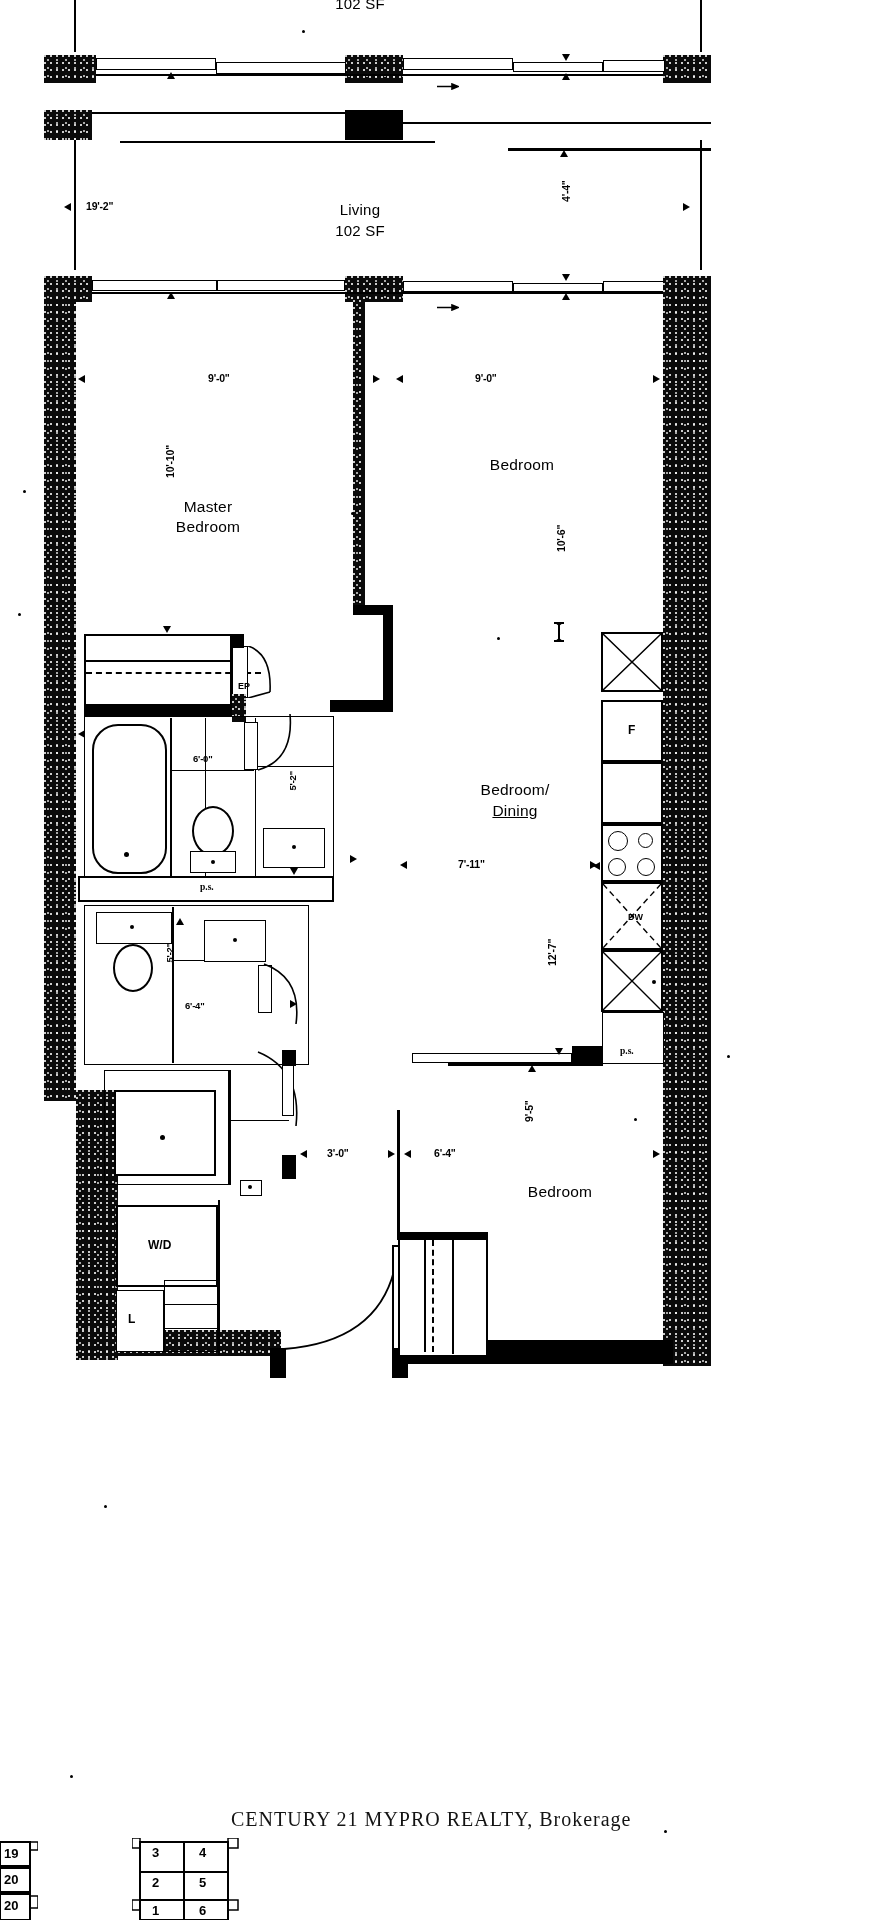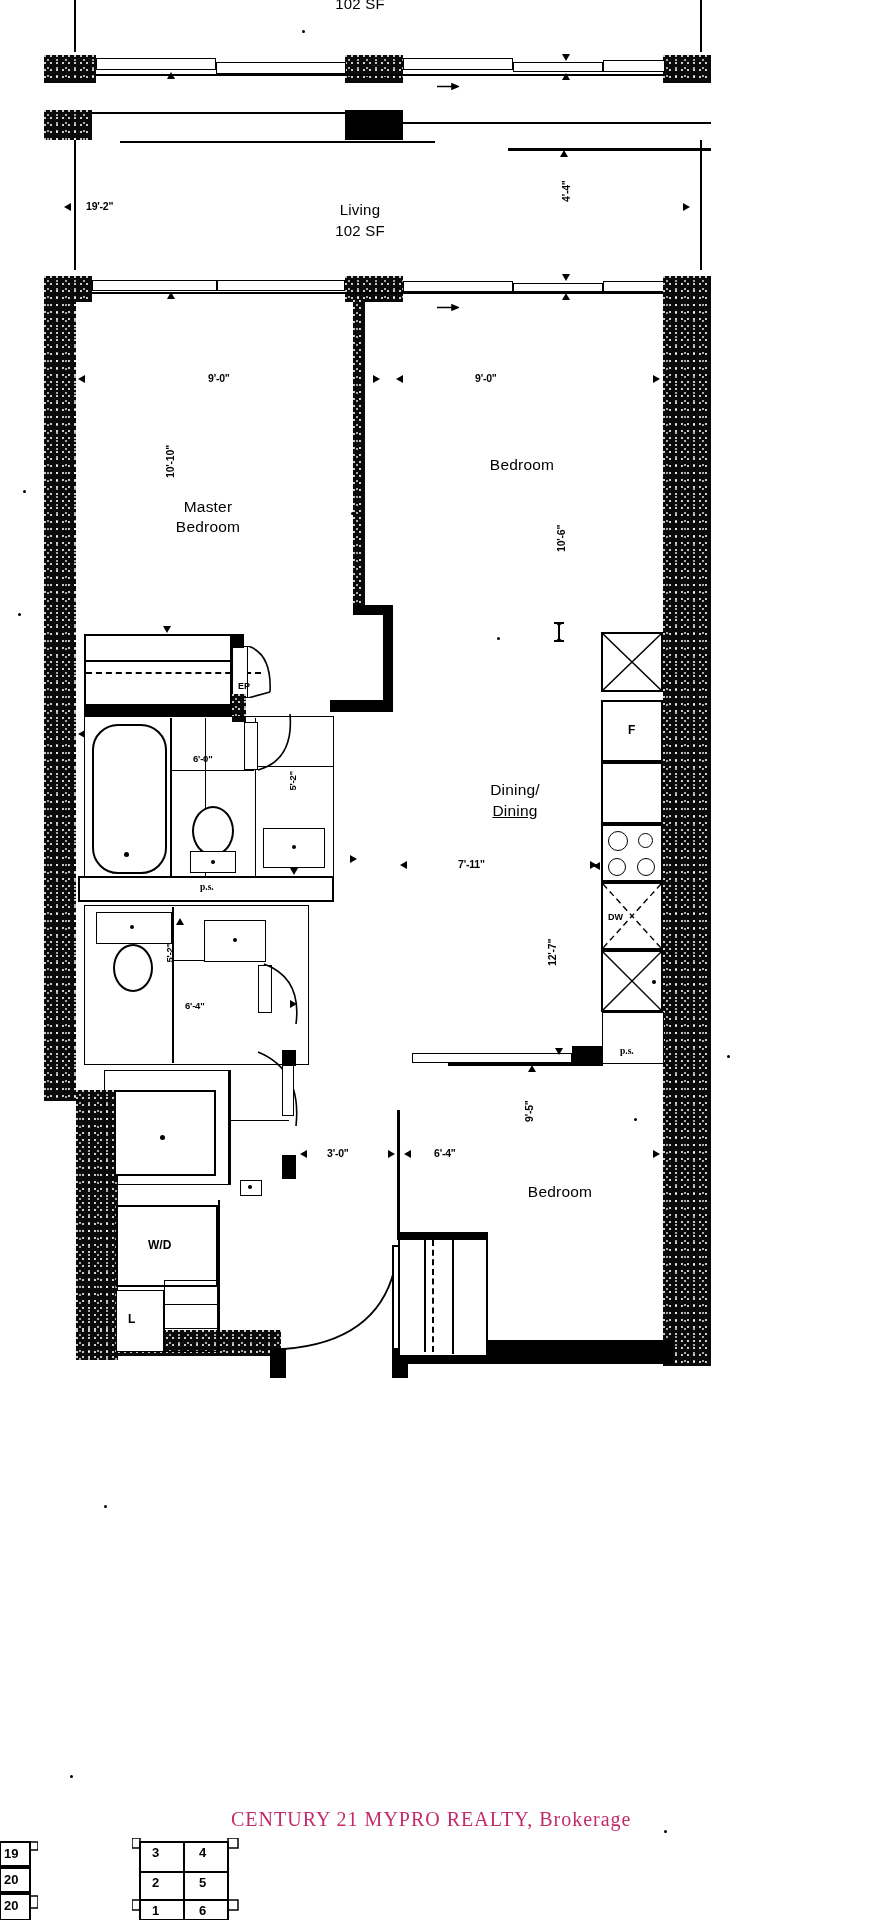--- a/index.html
+++ b/index.html
@@ -47,21 +47,21 @@
   .ar-l{border-top:4px solid transparent;border-bottom:4px solid transparent;border-right:7px solid #000;}
   .ar-r{border-top:4px solid transparent;border-bottom:4px solid transparent;border-left:7px solid #000;}
   .ar-u{border-left:4px solid transparent;border-right:4px solid transparent;border-bottom:7px solid #000;}
   .ar-d{border-left:4px solid transparent;border-right:4px solid transparent;border-top:7px solid #000;}
   .ovalfix{border:2px solid #000;border-radius:50%;background:#fff;box-sizing:border-box;}
   .tub{border:2px solid #000;border-radius:26px;background:#fff;box-sizing:border-box;}
   .circ{border:1.5px solid #000;border-radius:50%;background:#fff;box-sizing:border-box;}
   .dot{background:#000;border-radius:50%;}
   .wm{
     position:absolute;font-family:"Liberation Serif",serif;
-    font-size:20px;color:#be185d;letter-spacing:1px;white-space:nowrap;
+    font-size:20px;color:#000000;letter-spacing:1px;white-space:nowrap;
     opacity:.92;
   }
   .kp{font-family:"Liberation Sans",sans-serif;font-size:13px;font-weight:bold;color:#000;}
   .dashed-h{height:0;border-top:2px dashed #000;}
 </style>
 </head>
 <body>
 
 <div id="stage">
 
@@ -254,21 +254,21 @@
   <div class="abs ar ar-r" style="left:653px;top:375px;"></div>
   <div class="abs dim" style="left:475px;top:372px;">9'-0"</div>
   <div class="abs dim dimv" style="left:540px;top:525px;width:42px;transform:rotate(-90deg);">10'-6"</div>
   <div class="abs" style="left:552px;top:622px;width:14px;height:20px;">
     <svg width="14" height="20" viewBox="0 0 14 20">
         <path d="M2 1 L12 1 M7 1 L7 19 M2 19 L12 19" stroke="#000" stroke-width="2"></path>
         <path d="M7 4 L3 1 L11 1 Z M7 16 L3 19 L11 19 Z" fill="#000"></path>
       </svg>
   </div>
 
-  <div class="abs rname big" style="left:455px;top:780px;width:120px;">Dining/</div>
+  <div class="abs rname big" style="left:455px;top:780px;width:120px;">Bedroom/</div>
   <div class="abs rname big" style="left:455px;top:801px;width:120px;text-decoration:underline;">Dining</div>
   <div class="abs dim" style="left:458px;top:858px;">7'-11"</div>
   <div class="abs dim dimv" style="left:532px;top:940px;width:40px;transform:rotate(-90deg);">12'-7"</div>
   <div class="abs ar ar-l" style="left:400px;top:861px;"></div>
   <div class="abs ar ar-r" style="left:590px;top:861px;"></div>
 
   <div class="abs box2" style="left:601px;top:632px;width:62px;height:60px;">
     <svg width="58" height="56" viewBox="0 0 58 56" style="display:block">
         <path d="M0 0 L58 56 M58 0 L0 56" stroke="#000" stroke-width="1.5"></path>
       </svg>
@@ -279,21 +279,21 @@
   <div class="abs box2" style="left:601px;top:824px;width:62px;height:58px;"></div>
   <div class="abs circ" style="left:608px;top:831px;width:20px;height:20px;"></div>
   <div class="abs circ" style="left:638px;top:833px;width:15px;height:15px;"></div>
   <div class="abs circ" style="left:608px;top:858px;width:18px;height:18px;"></div>
   <div class="abs circ" style="left:637px;top:858px;width:18px;height:18px;"></div>
   <div class="abs box2" style="left:601px;top:882px;width:62px;height:68px;">
     <svg width="58" height="64" viewBox="0 0 58 64" style="display:block">
         <path d="M0 0 L58 64 M58 0 L0 64" stroke="#000" stroke-width="1.4" stroke-dasharray="6 4"></path>
       </svg>
   </div>
-  <div class="abs lbl" style="left:608px;top:912px;">DW</div>
+  <div class="abs lbl" style="left:628px;top:912px;">DW</div>
   <div class="abs box2" style="left:601px;top:950px;width:62px;height:62px;">
     <svg width="58" height="58" viewBox="0 0 58 58" style="display:block">
         <path d="M0 0 L29 29 L0 58 M58 0 L29 29 L58 58" stroke="#000" stroke-width="1.4" fill="none"></path>
       </svg>
   </div>
   <div class="abs dot" style="left:652px;top:980px;width:4px;height:4px;"></div>
   <div class="abs ar ar-l" style="left:593px;top:862px;"></div>
 
   <div class="abs wall-solid" style="left:572px;top:1046px;width:30px;height:20px;"></div>
   <div class="abs box" style="left:602px;top:1012px;width:62px;height:52px;"></div>

